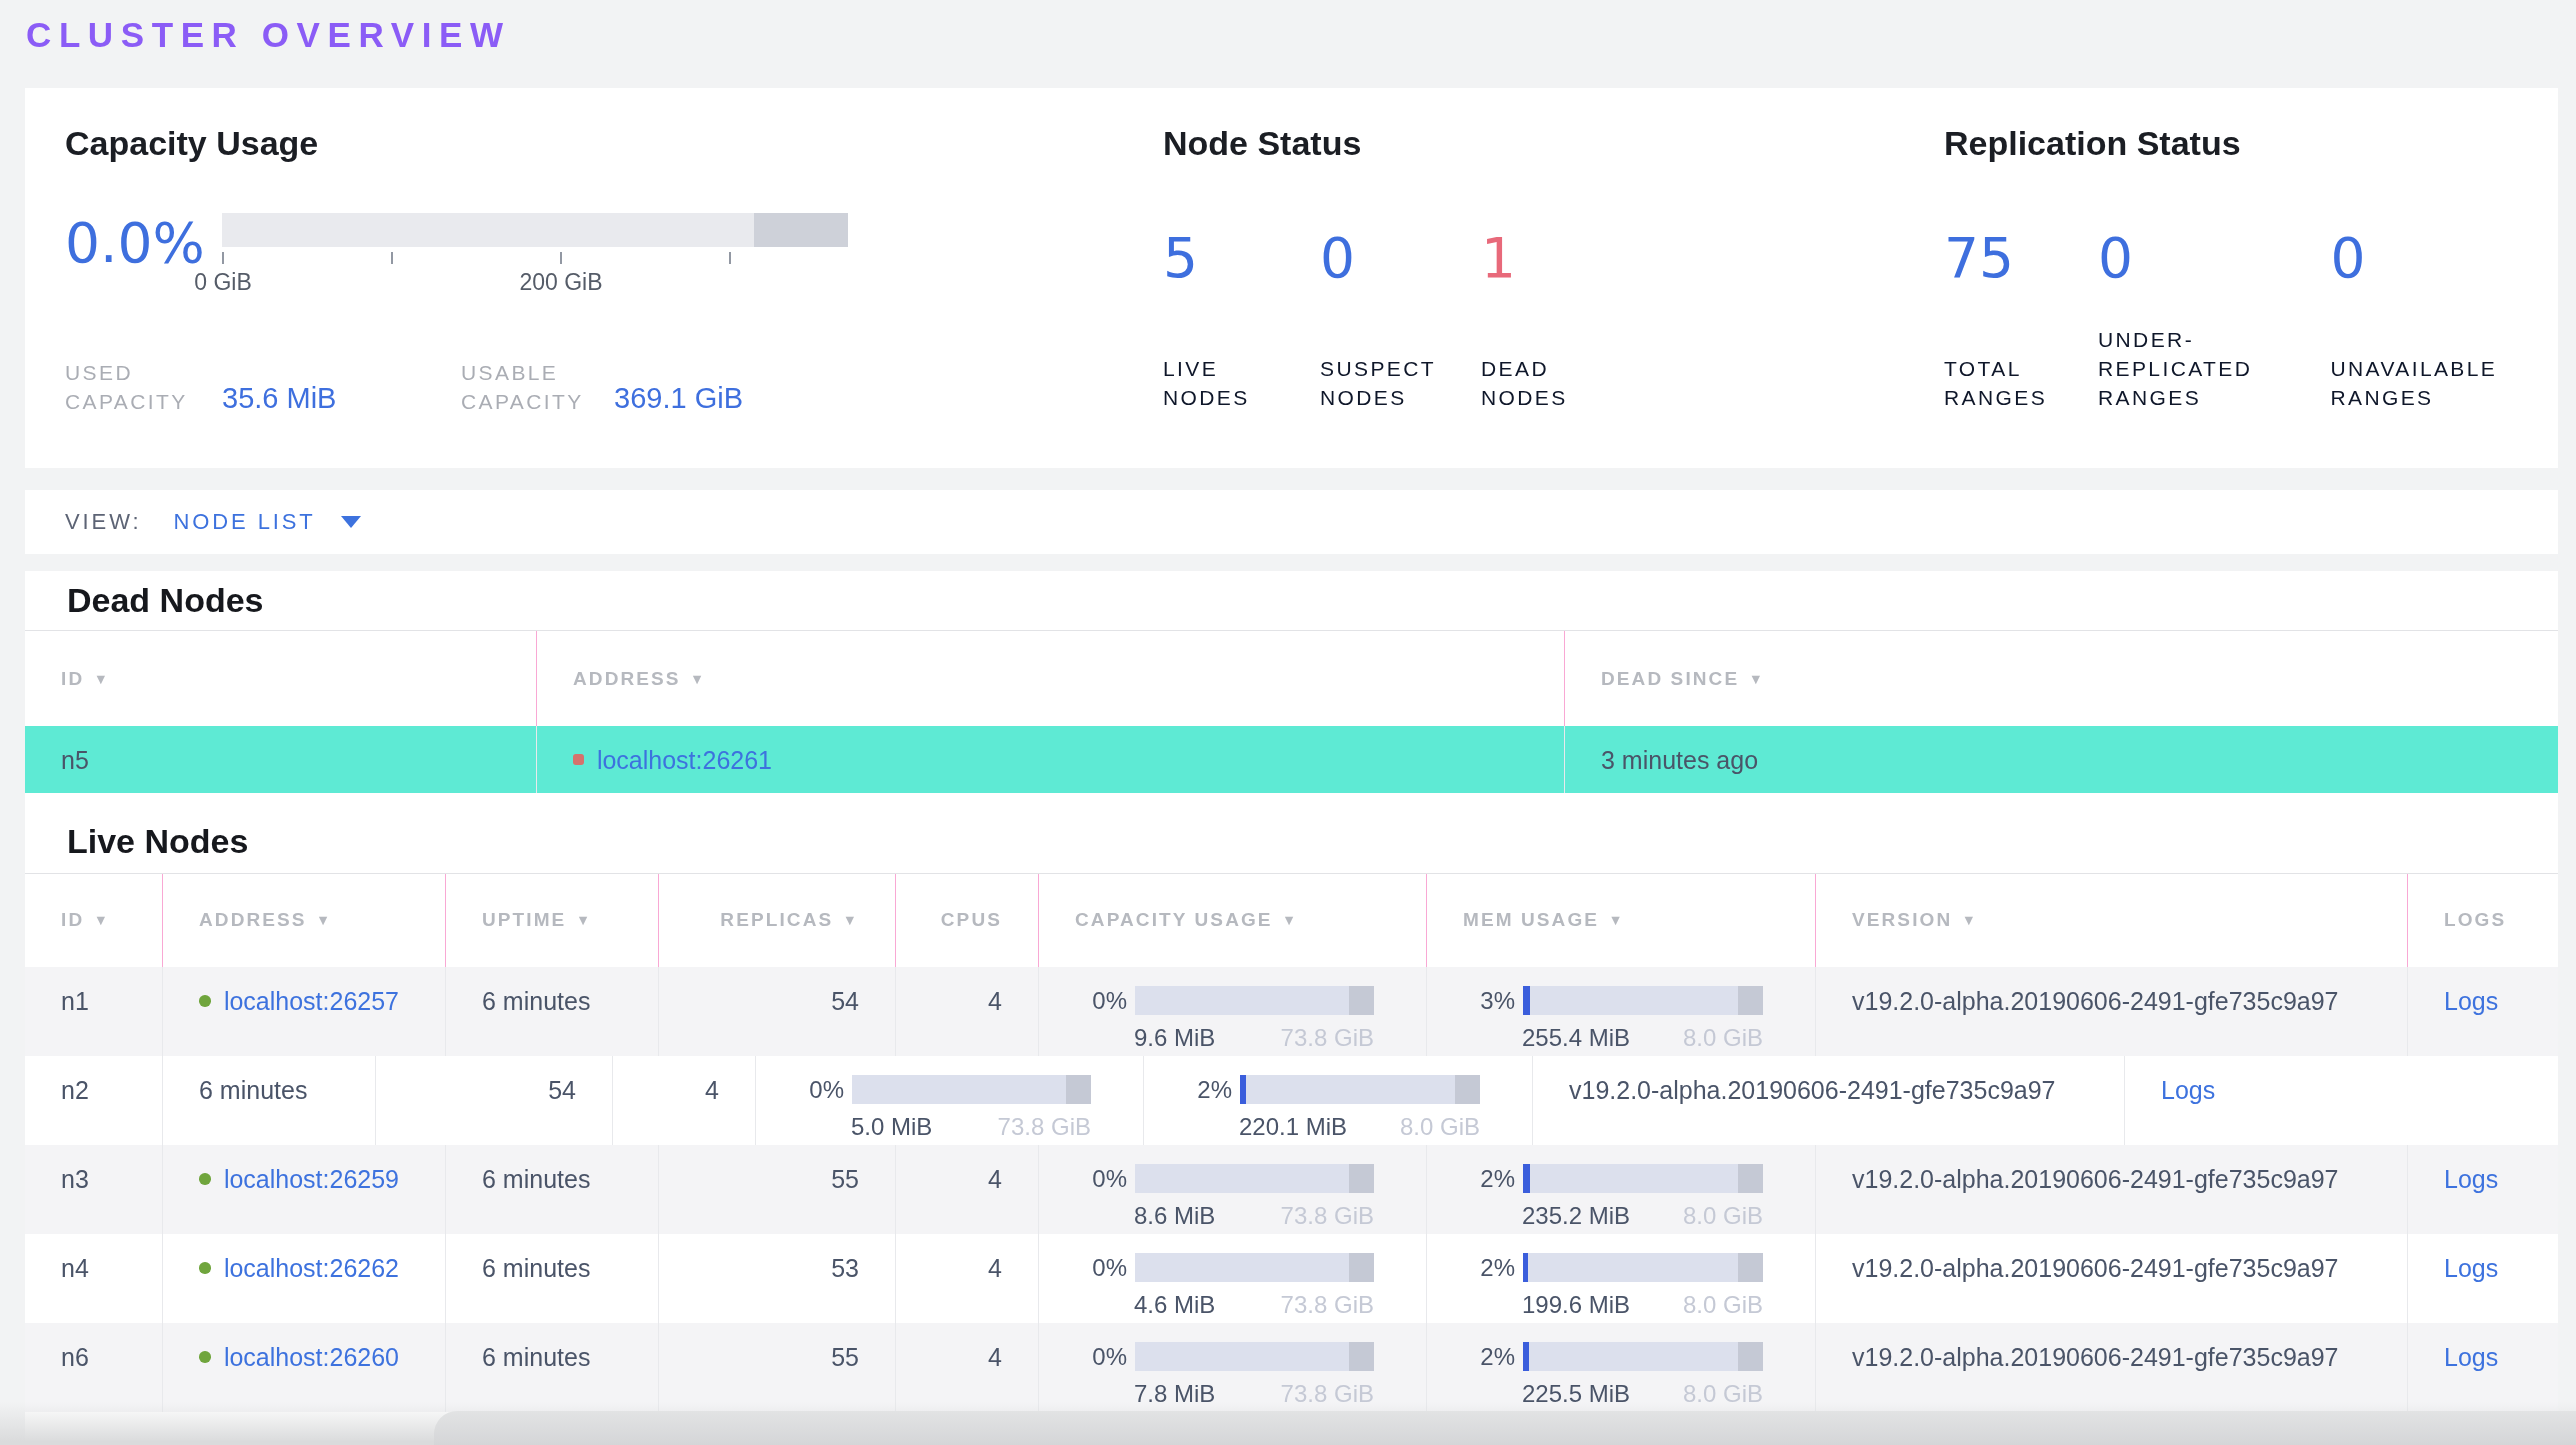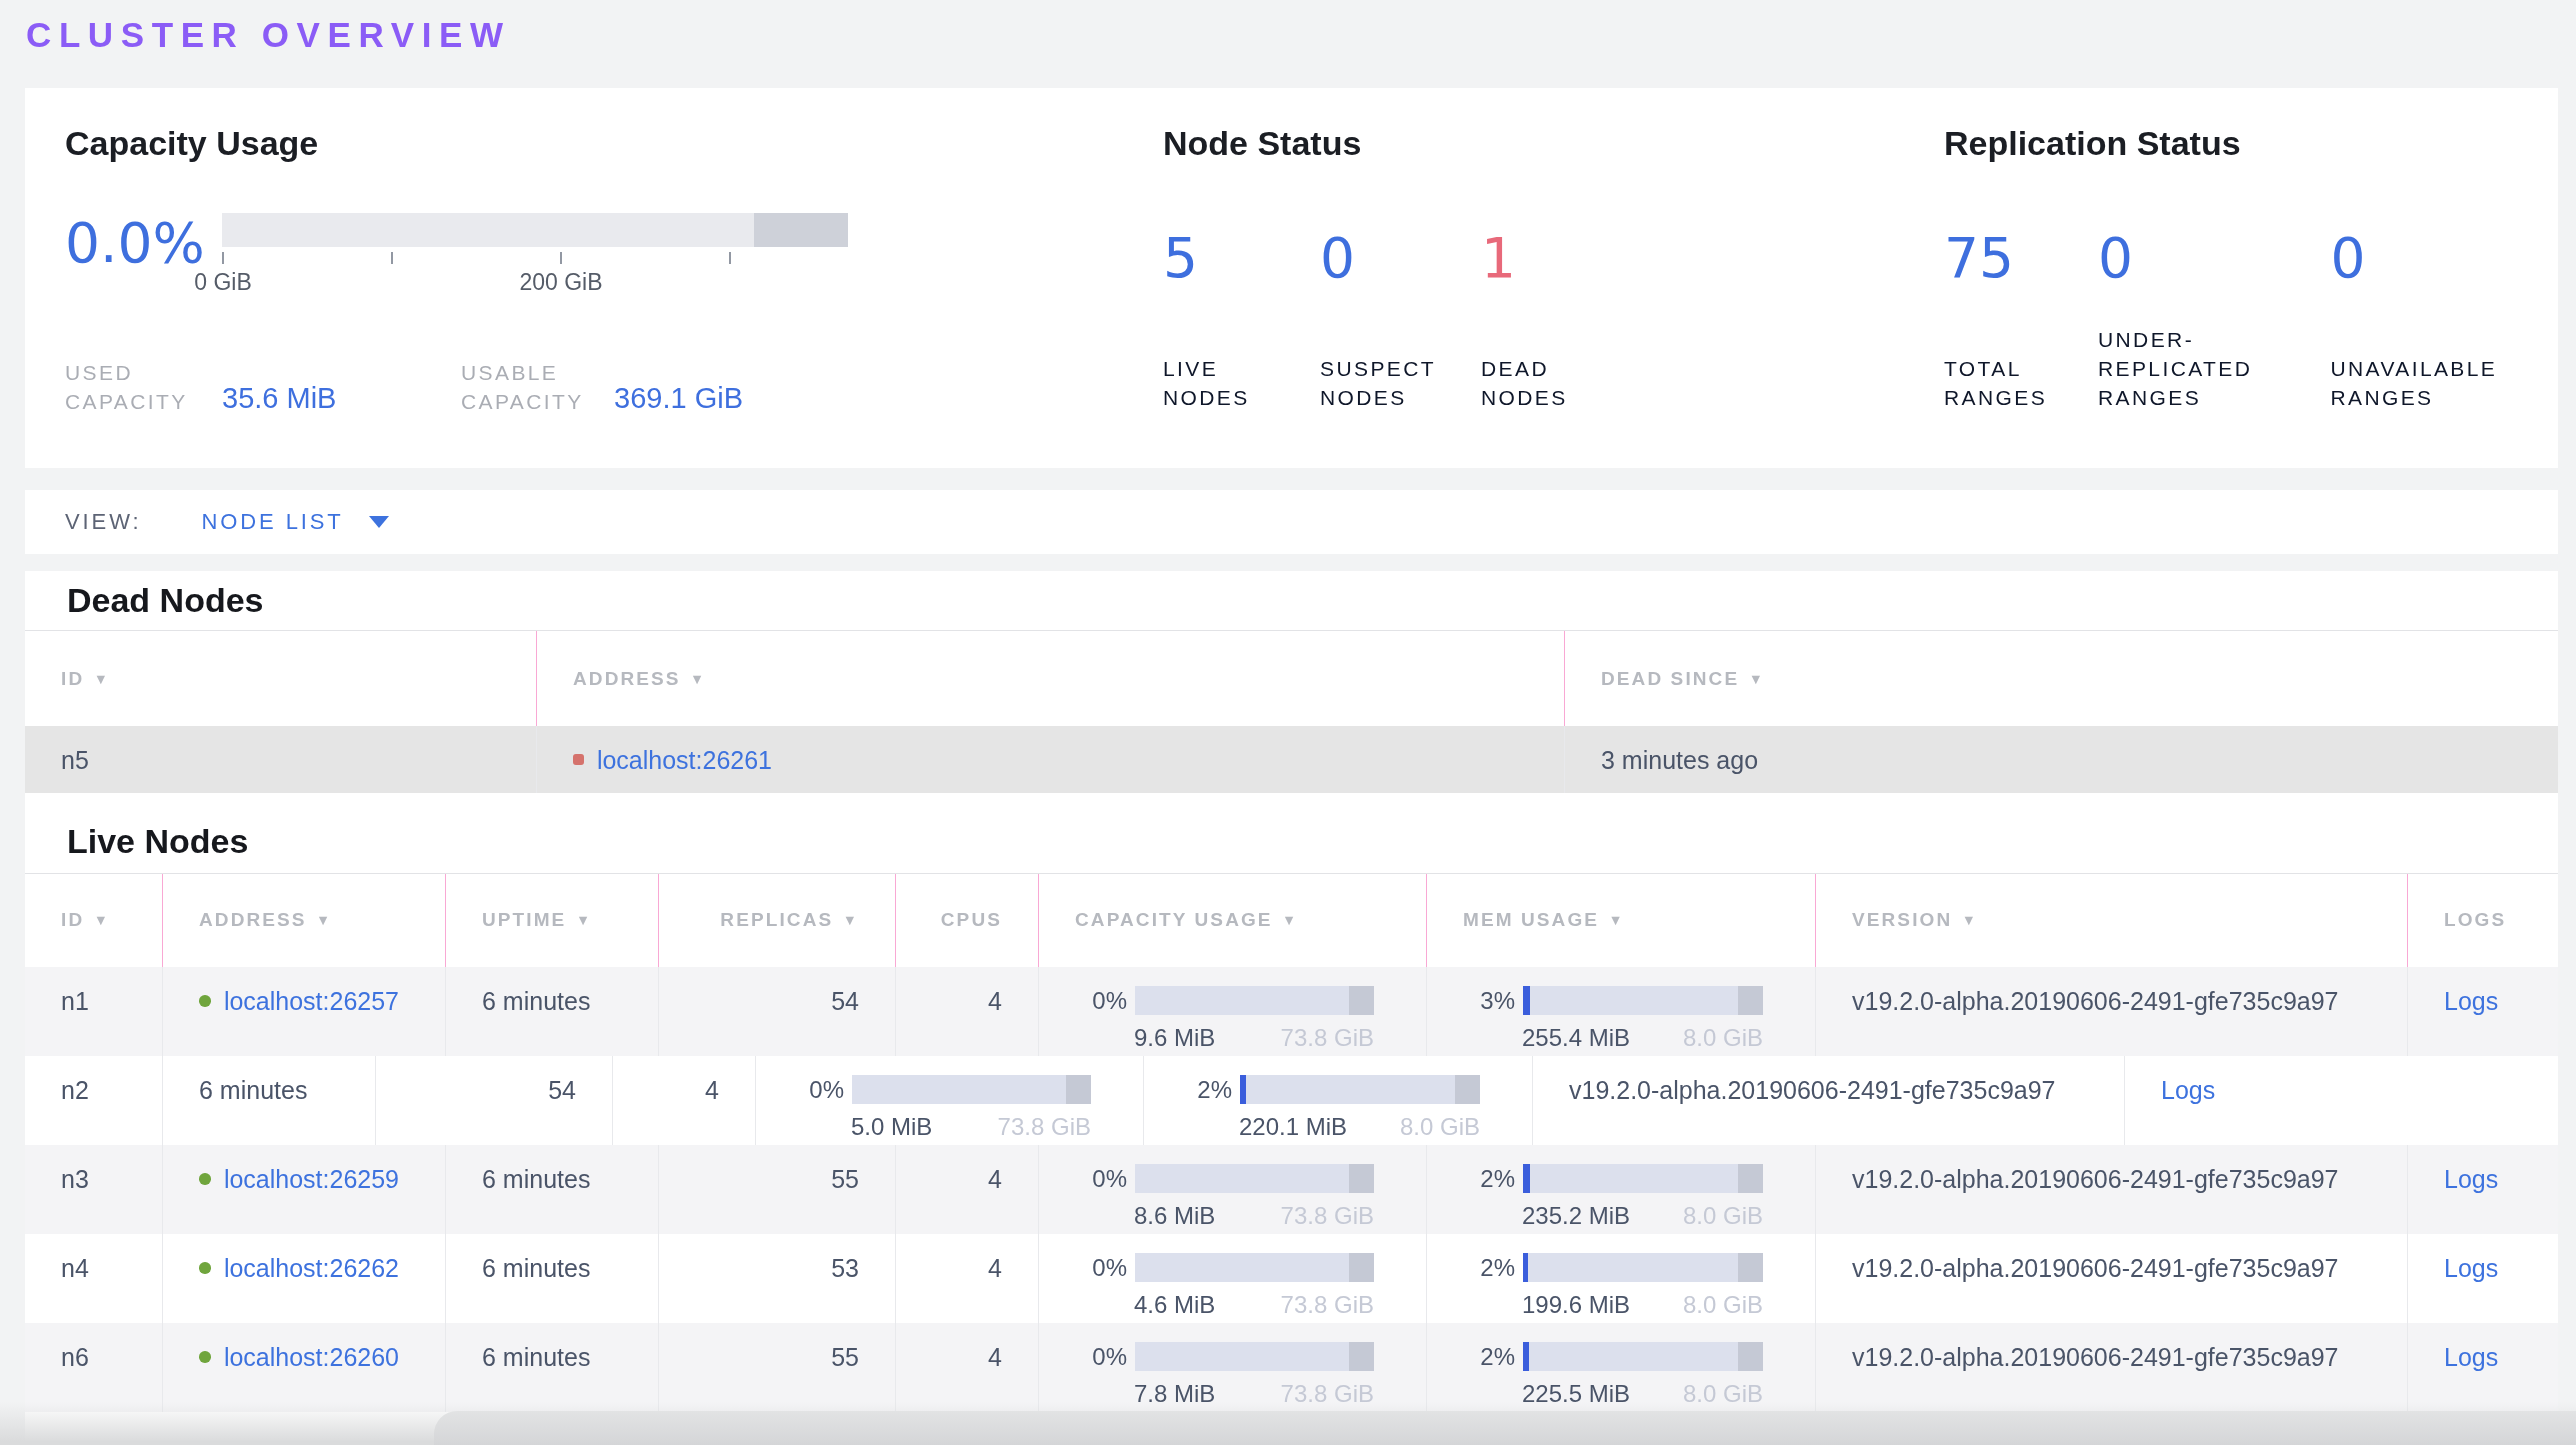--- a/index.html
+++ b/index.html
@@ -41,21 +41,21 @@
   .stat{display:flex;flex-direction:column;height:184px;}
   .stat-num{font-size:55px;line-height:61px;color:#3e6fde;font-family:"DejaVu Sans",sans-serif;}
   .stat-dead .stat-num{color:#e8697a;}
   .stat-label{margin-top:auto;font-size:21px;line-height:29px;letter-spacing:2.4px;
               color:#0f172a;white-space:pre-line;}
   .ns-0{width:157px;} .ns-1{width:161px;} .ns-2{width:191px;}
   .rp-0{width:157px;} .rp-1{width:237px;} .rp-2{width:229px;}
 
   
   .view-bar{position:absolute;left:25px;top:490px;width:2533px;height:64px;background:#ffffff;
-            display:flex;align-items:center;box-sizing:border-box;padding-left:40px;gap:28px;}
+            display:flex;align-items:center;box-sizing:border-box;padding-left:40px;}
   .view-label{font-size:22px;letter-spacing:2.9px;color:#5d6475;}
   .view-select{display:flex;align-items:center;margin-left:32px;cursor:pointer;}
   .view-value{font-size:22px;letter-spacing:2.9px;color:#3d72de;}
   .view-caret{margin-left:25px;width:0;height:0;border-left:10.5px solid transparent;
               border-right:10.5px solid transparent;border-top:12.4px solid #3d72de;}
 
   
   .sheet{position:absolute;left:25px;top:571px;width:2533px;height:875px;background:#ffffff;}
   .section-heading{margin:7.6px 0 0 42px;font-size:34px;font-weight:bold;color:#16181d;line-height:42px;}
   .section-heading.live-h{margin-top:27px;}
@@ -73,21 +73,21 @@
   .tbl-live .th{height:93px;}
   .sort-arrow{font-size:14.3px;margin-left:9.5px;color:#b6b9bf;}
   .th.right{justify-content:flex-end;padding-left:0;padding-right:36px;}
 
   .td{box-sizing:border-box;padding-left:36px;border-right:1px solid #e8e9ec;
       font-size:25px;color:#4a5468;line-height:34px;}
   .tr .td:last-child{border-right:none;}
 
   
   .dc0{flex:0 0 512px;} .dc1{flex:0 0 1028px;} .dc2{flex:0 0 992px;}
-  .tbl-dead .row{height:67px;background:#e5e5e5;text-align:center;}
+  .tbl-dead .row{height:67px;background:#5eead4;text-align:center;}
   .tbl-dead .td{display:flex;align-items:center;}
 
   
   .c0{flex:0 0 138px;} .c1{flex:0 0 283px;} .c2{flex:0 0 213px;} .c3{flex:0 0 237px;}
   .c4{flex:0 0 143px;} .c5{flex:0 0 388px;} .c6{flex:0 0 389px;} .c7{flex:0 0 592px;}
   .c8{flex:0 0 150px;}
   .tbl-live .row{height:89px;}
   .tbl-live .row:nth-child(odd){background:#f4f4f6;}
   .tbl-live .td{display:flex;align-items:flex-start;padding-top:17px;}
   .td.right{justify-content:flex-end;padding-left:0;padding-right:36px;}

